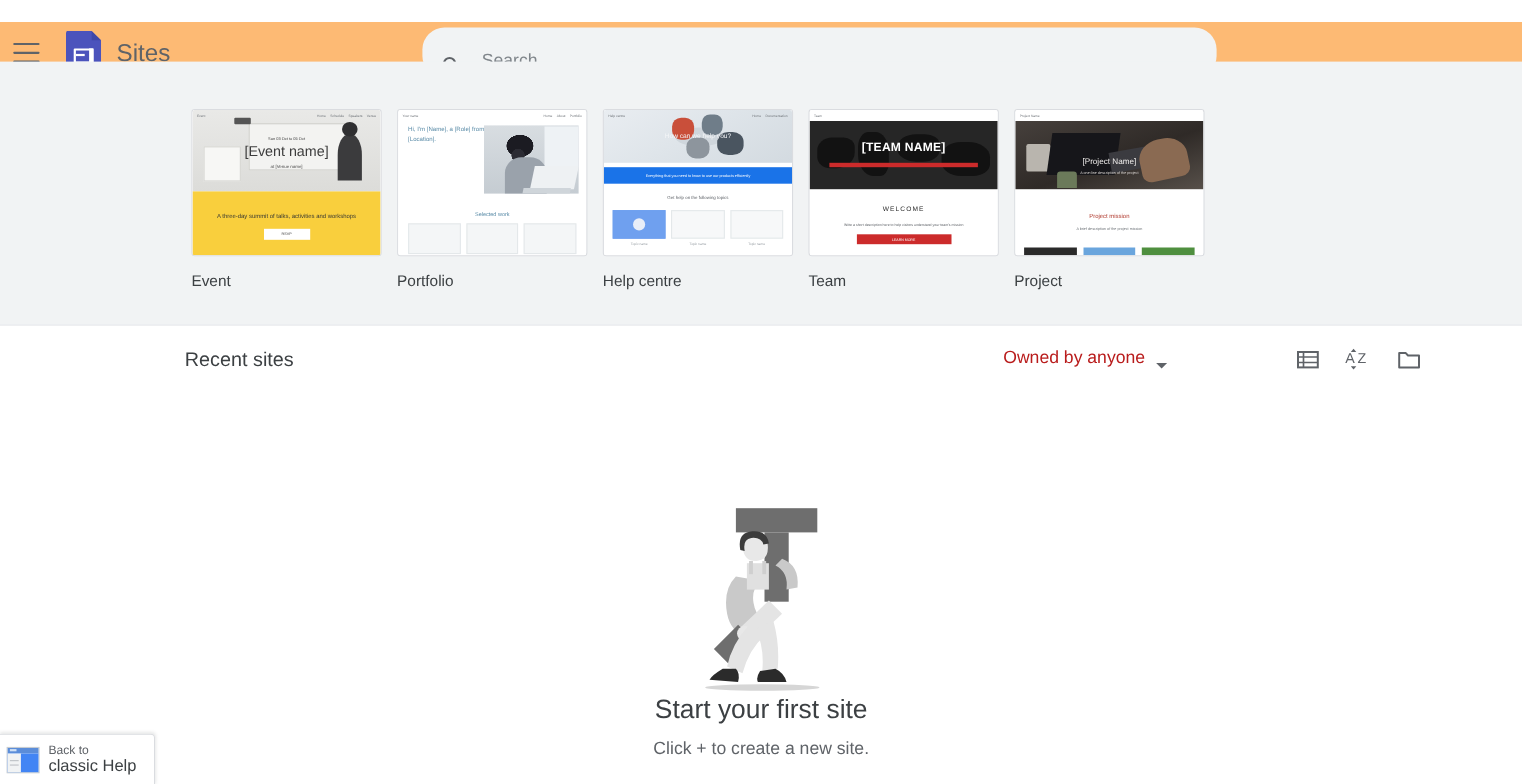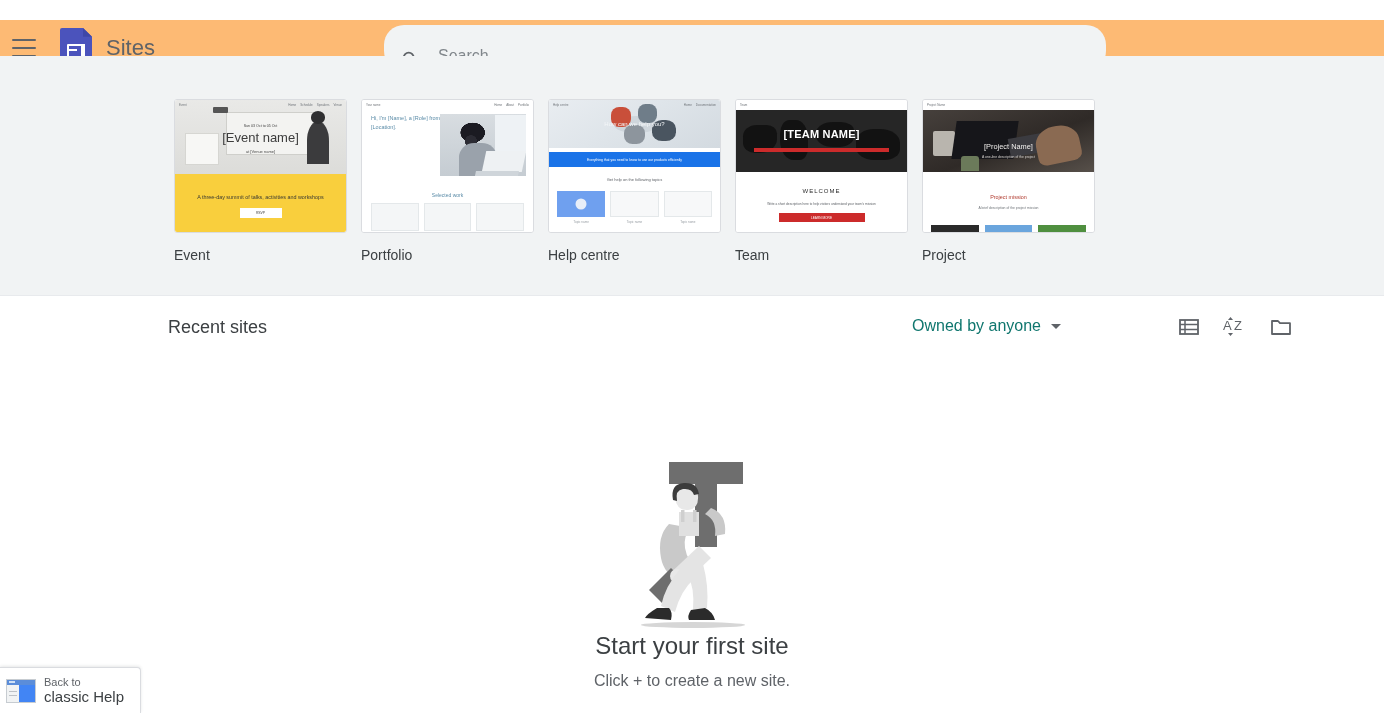--- a/index.html
+++ b/index.html
@@ -256,22 +256,22 @@
   
   .recent-head {
     position: absolute; top: 312px; left: 0; width: 1384px; height: 44px;
   }
   .recent-title {
     position: absolute; left: 168px; top: 5px;
     font-size: 18px; color: #3c4043;
   }
   .owner-filter {
     position: absolute; left: 912px; top: 5px;
-    display: flex; align-items: center; gap: 10px;
-    font-size: 16px; color: #0f766e; cursor: pointer;
+    display: flex; align-items: flex-end; gap: 10px;
+    font-size: 16px; color: #b91c1c; cursor: pointer;
   }
   .caret {
     width: 0; height: 0;
     border-left: 5px solid transparent; border-right: 5px solid transparent;
     border-top: 5px solid #5f6368;
   }
   .view-icons {
     position: absolute; left: 1176px; top: 2px;
     display: flex; align-items: center; gap: 20px;
   }

